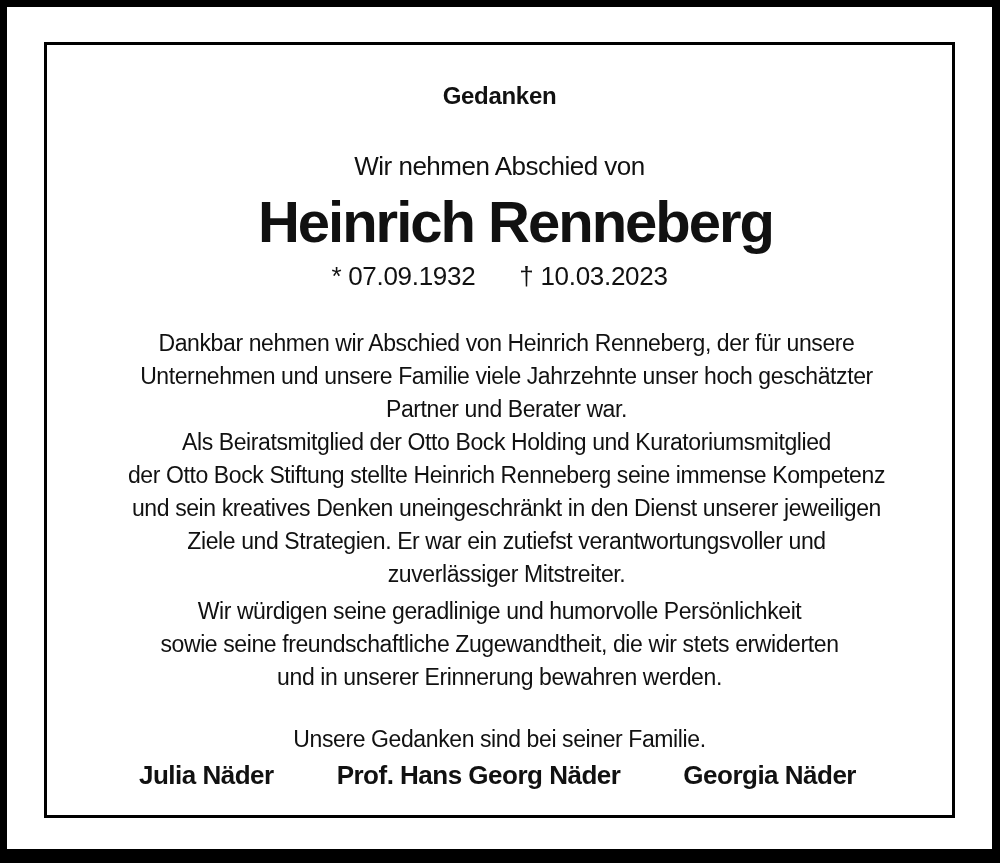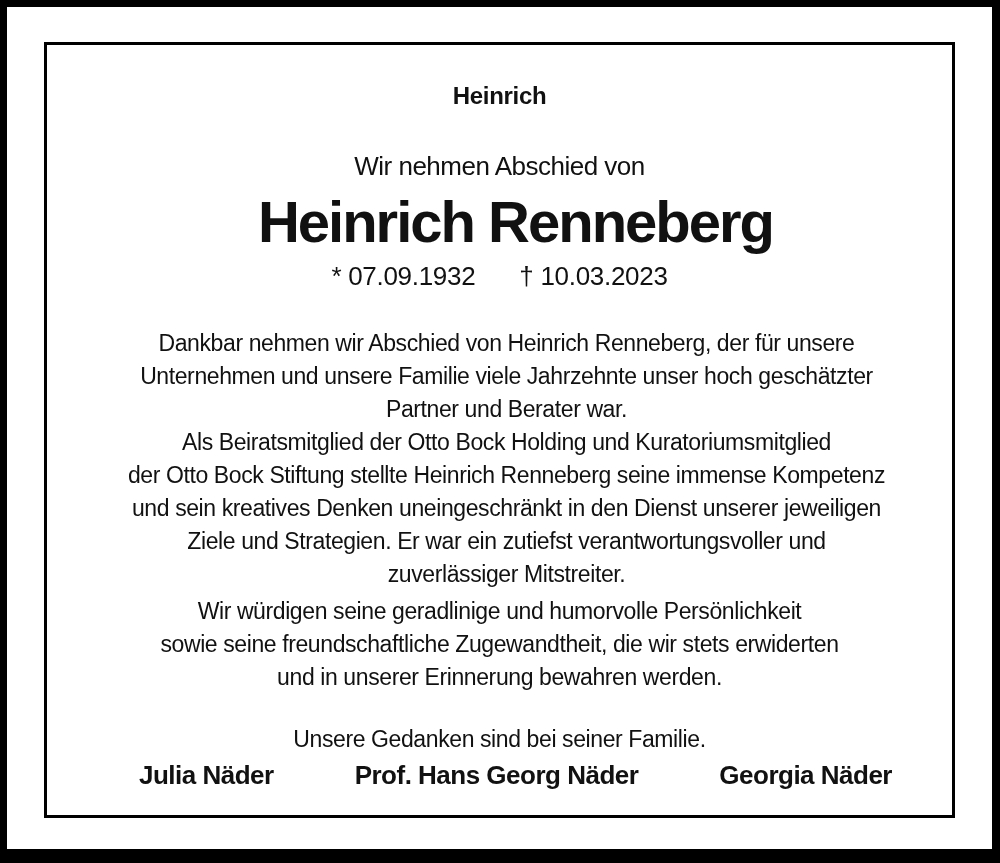--- a/index.html
+++ b/index.html
@@ -72,34 +72,34 @@
   .closing {
     margin-top: 30px;
     font-size: 23px;
     line-height: 30px;
     letter-spacing: -0.4px;
   }
   .signatures {
     margin-top: 6px;
     display: flex;
     justify-content: space-between;
-    padding: 0 60px 0 92px;
+    padding: 0 96px 0 92px;
     font-size: 26px;
     line-height: 30px;
     font-weight: 700;
     letter-spacing: -0.5px;
   }
 </style>
 </head>
 <body>
 
 <div class="page">
   <div class="notice">
 
-    <div class="kicker">Heinrich</div>
+    <div class="kicker">Gedanken</div>
 
     <div class="intro">Wir nehmen Abschied von</div>
 
     <h1 class="name">Heinrich Renneberg</h1>
 
     <div class="dates">
       <span class="birth">* 07.09.1932</span>
       <span class="death">† 10.03.2023</span>
     </div>
 

